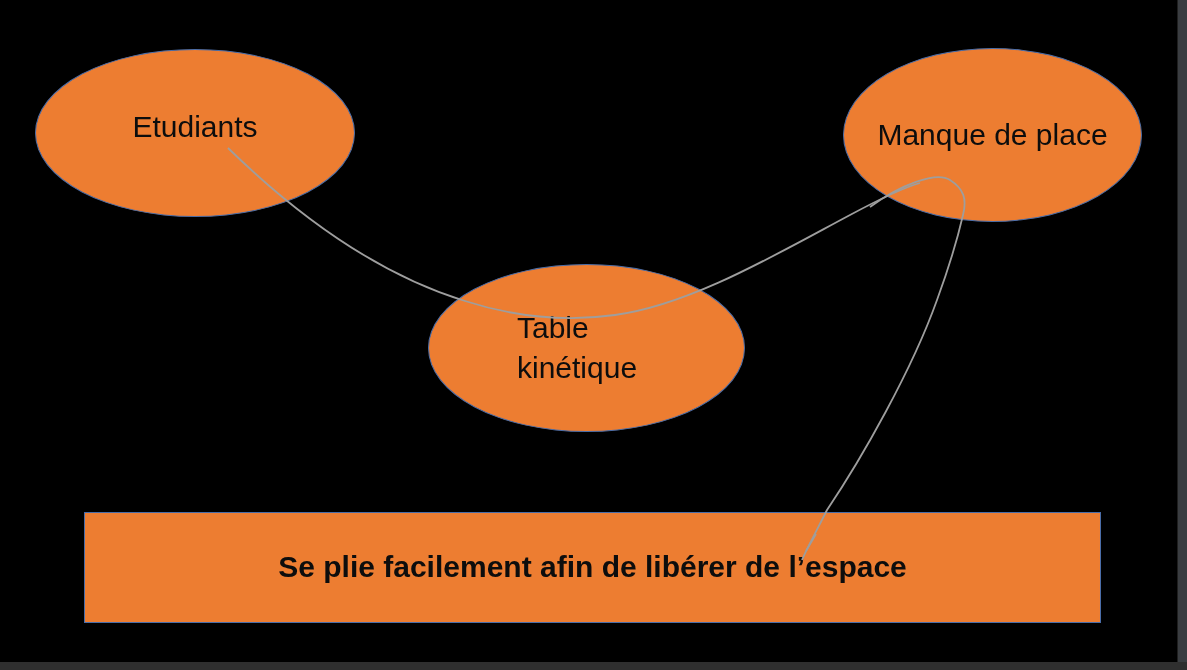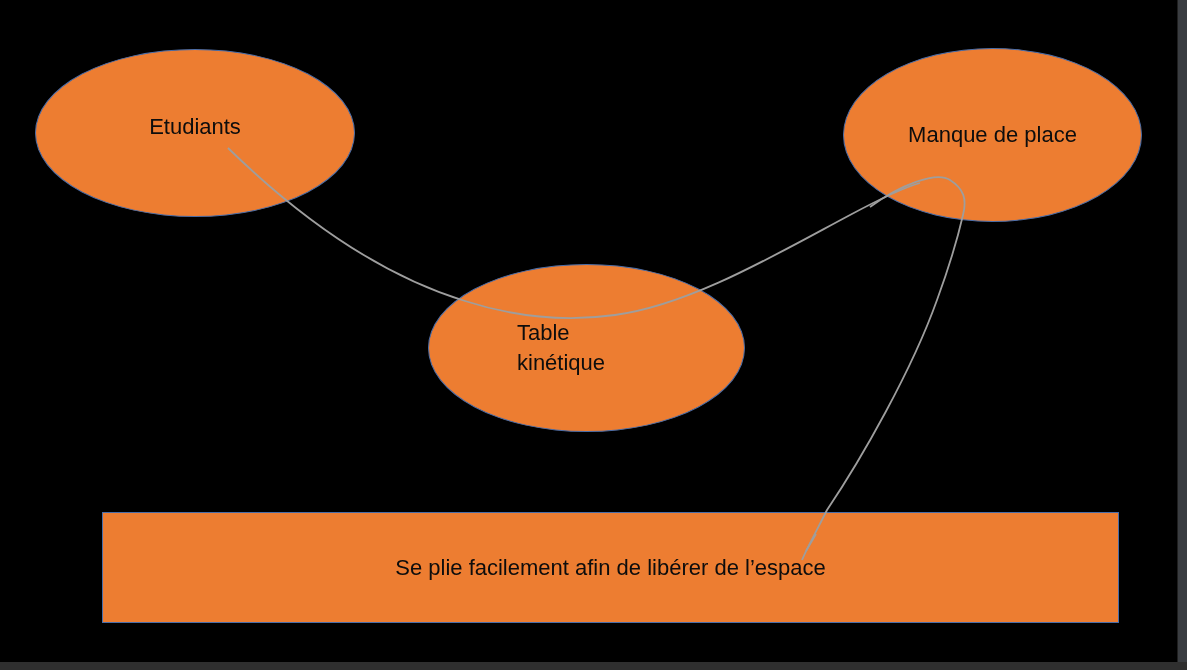--- a/index.html
+++ b/index.html
@@ -17,21 +17,21 @@
   }
   .shape {
     position: absolute;
     background: #ED7D31;
     border: 1.6px solid #4a6da8;
     box-sizing: border-box;
     display: flex;
     align-items: center;
     justify-content: center;
     color: #0d0d0d;
-    font-size: 22px;
+    font-size: 30px;
     line-height: 1.35;
   }
   .ellipse { border-radius: 50%; }
 
   #node-etudiants {
     left: 35px; top: 49px; width: 320px; height: 168px;
   }
   #node-etudiants .lbl { margin-bottom: 12px; }
 
   #node-manque {
@@ -39,21 +39,21 @@
   }
 
   #node-table {
     left: 428px; top: 264px; width: 317px; height: 168px;
     justify-content: flex-start;
     padding-left: 88px;
   }
   #node-table .multiline { text-align: left; }
 
   #banner {
-    left: 102px; top: 512px; width: 1017px; height: 111px;
+    left: 84px; top: 512px; width: 1017px; height: 111px; font-weight: bold;
   }
 
   #connector-layer {
     position: absolute;
     left: 0; top: 0;
     width: 1187px; height: 670px;
     pointer-events: none;
   }
   #connector-layer path {
     fill: none;

